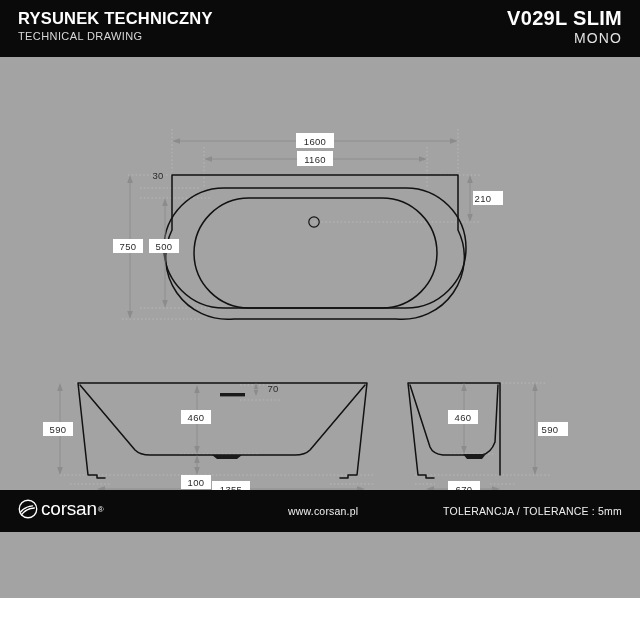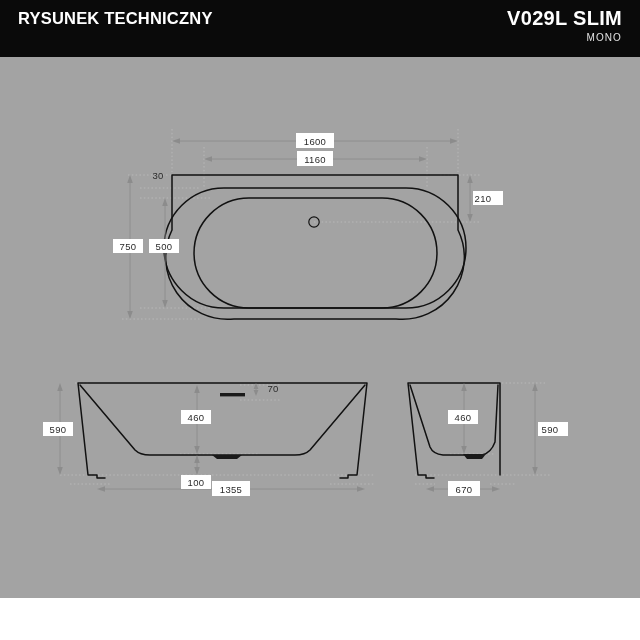--- a/index.html
+++ b/index.html
@@ -26,21 +26,21 @@
   .hdr-sub{
     color:#d8d8d8;font-size:11px;font-weight:normal;letter-spacing:.4px;
     line-height:15px;white-space:nowrap;margin-top:1px;
   }
   .hdr-right{position:absolute;right:18px;top:8px;text-align:right;}
   .hdr-model{
     color:#ffffff;font-size:20px;font-weight:bold;letter-spacing:.3px;
     line-height:20px;white-space:nowrap;
   }
   .hdr-variant{
-    color:#e2e2e2;font-size:10px;font-weight:normal;letter-spacing:1.1px;
+    color:#e2e2e2;font-size:14px;font-weight:normal;letter-spacing:1.1px;
     line-height:18px;white-space:nowrap;margin-top:1px;
   }
 
   
   .footer{
     position:absolute;left:0;bottom:0;width:640px;height:42px;
     background:#0a0a0a;
   }
   .logo-wrap{
     position:absolute;left:18px;top:9px;display:flex;align-items:center;
@@ -79,20 +79,21 @@
   }
 </style>
 </head>
 <body>
 
 <div id="root">
 
   <div class="header">
     <div class="hdr-left">
       <div class="hdr-title">RYSUNEK TECHNICZNY</div>
+      <div class="hdr-sub">TECHNICAL DRAWING</div>
     </div>
     <div class="hdr-right">
       <div class="hdr-model">V029L SLIM</div>
       <div class="hdr-variant">MONO</div>
     </div>
   </div>
 
   <div class="canvas">
 
     <svg class="draw" width="640" height="260" viewBox="0 0 640 260" style="left:0;top:10px;">
@@ -308,14 +309,27 @@
         <line class="dimline" x1="39" y1="127" x2="107" y2="127"></line>
         <polygon class="arrow" points="36,127 44,124.2 44,129.8"></polygon>
         <polygon class="arrow" points="110,127 102,124.2 102,129.8"></polygon>
         <rect x="58" y="119" width="32" height="15" fill="#ffffff"></rect>
         <text class="dimtxt" x="74" y="130.5" text-anchor="middle">670</text>
       </g>
     </svg>
 
   </div>
 
+  <div class="footer">
+    <div class="logo-wrap">
+      <svg class="logo-mark" viewBox="0 0 24 24">
+        <circle cx="12" cy="12" r="10.5" fill="none" stroke="#ffffff" stroke-width="1.6"></circle>
+        <path d="M3.2 15.6 C7 11 12 8.5 17.5 8.2" fill="none" stroke="#ffffff" stroke-width="1.6" stroke-linecap="round"></path>
+        <path d="M4.2 19.0 C8.2 13.6 13.4 11.0 19.6 10.8" fill="none" stroke="#ffffff" stroke-width="1.6" stroke-linecap="round"></path>
+      </svg>
+      <span class="logo-text">corsan</span>
+      <span class="logo-reg">®</span>
+    </div>
+    <div class="foot-url">www.corsan.pl</div>
+    <div class="foot-tol">TOLERANCJA / TOLERANCE : 5mm</div>
+  </div>
 
 </div>
 
 </body></html>

